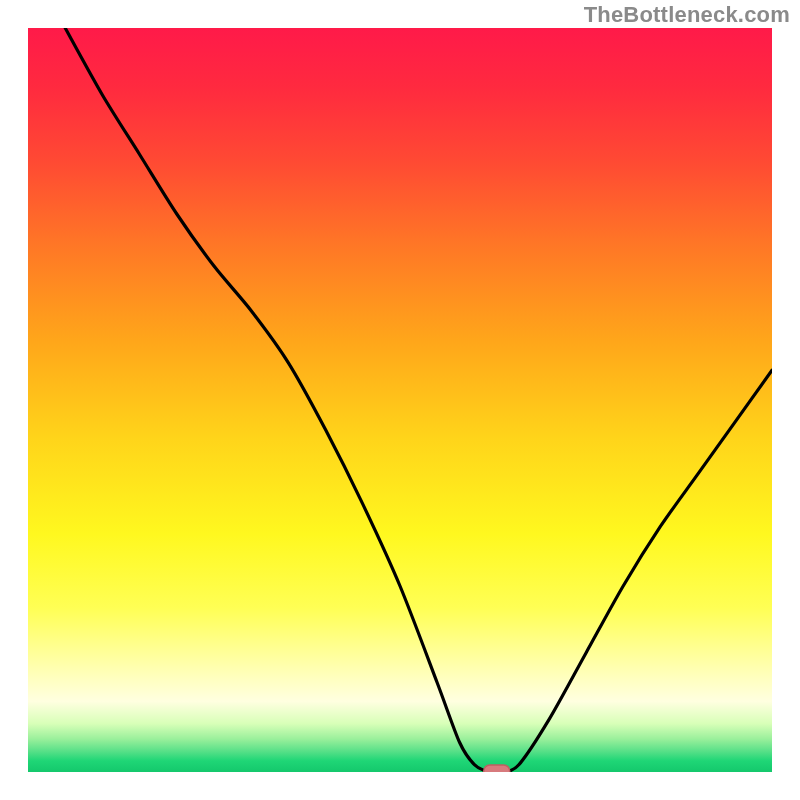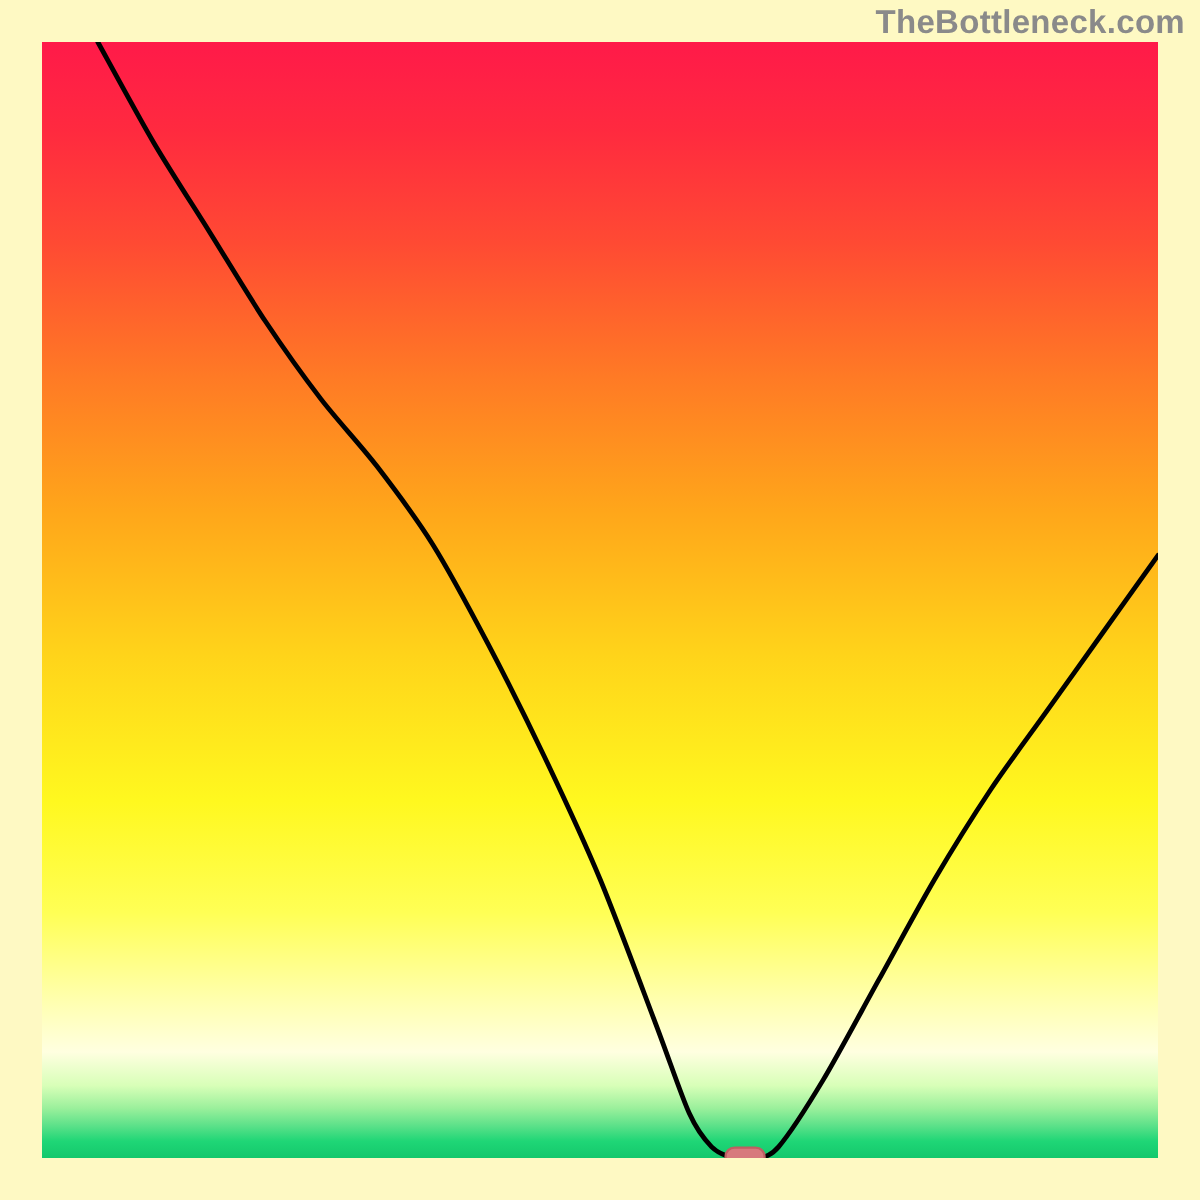--- a/index.html
+++ b/index.html
@@ -9,21 +9,21 @@
     height: 800px;
     background: #000;
     overflow: hidden;
   }
   .frame {
     position: absolute;
     left: 0;
     top: 0;
     width: 800px;
     height: 800px;
-    background: #fef9c3;
+    background: #ffffff;
   }
   .watermark {
     position: absolute;
     top: 2px;
     right: 10px;
     font-family: Arial, Helvetica, sans-serif;
     font-size: 22px;
     font-weight: 600;
     color: #8a8a8a;
     letter-spacing: 0.2px;

